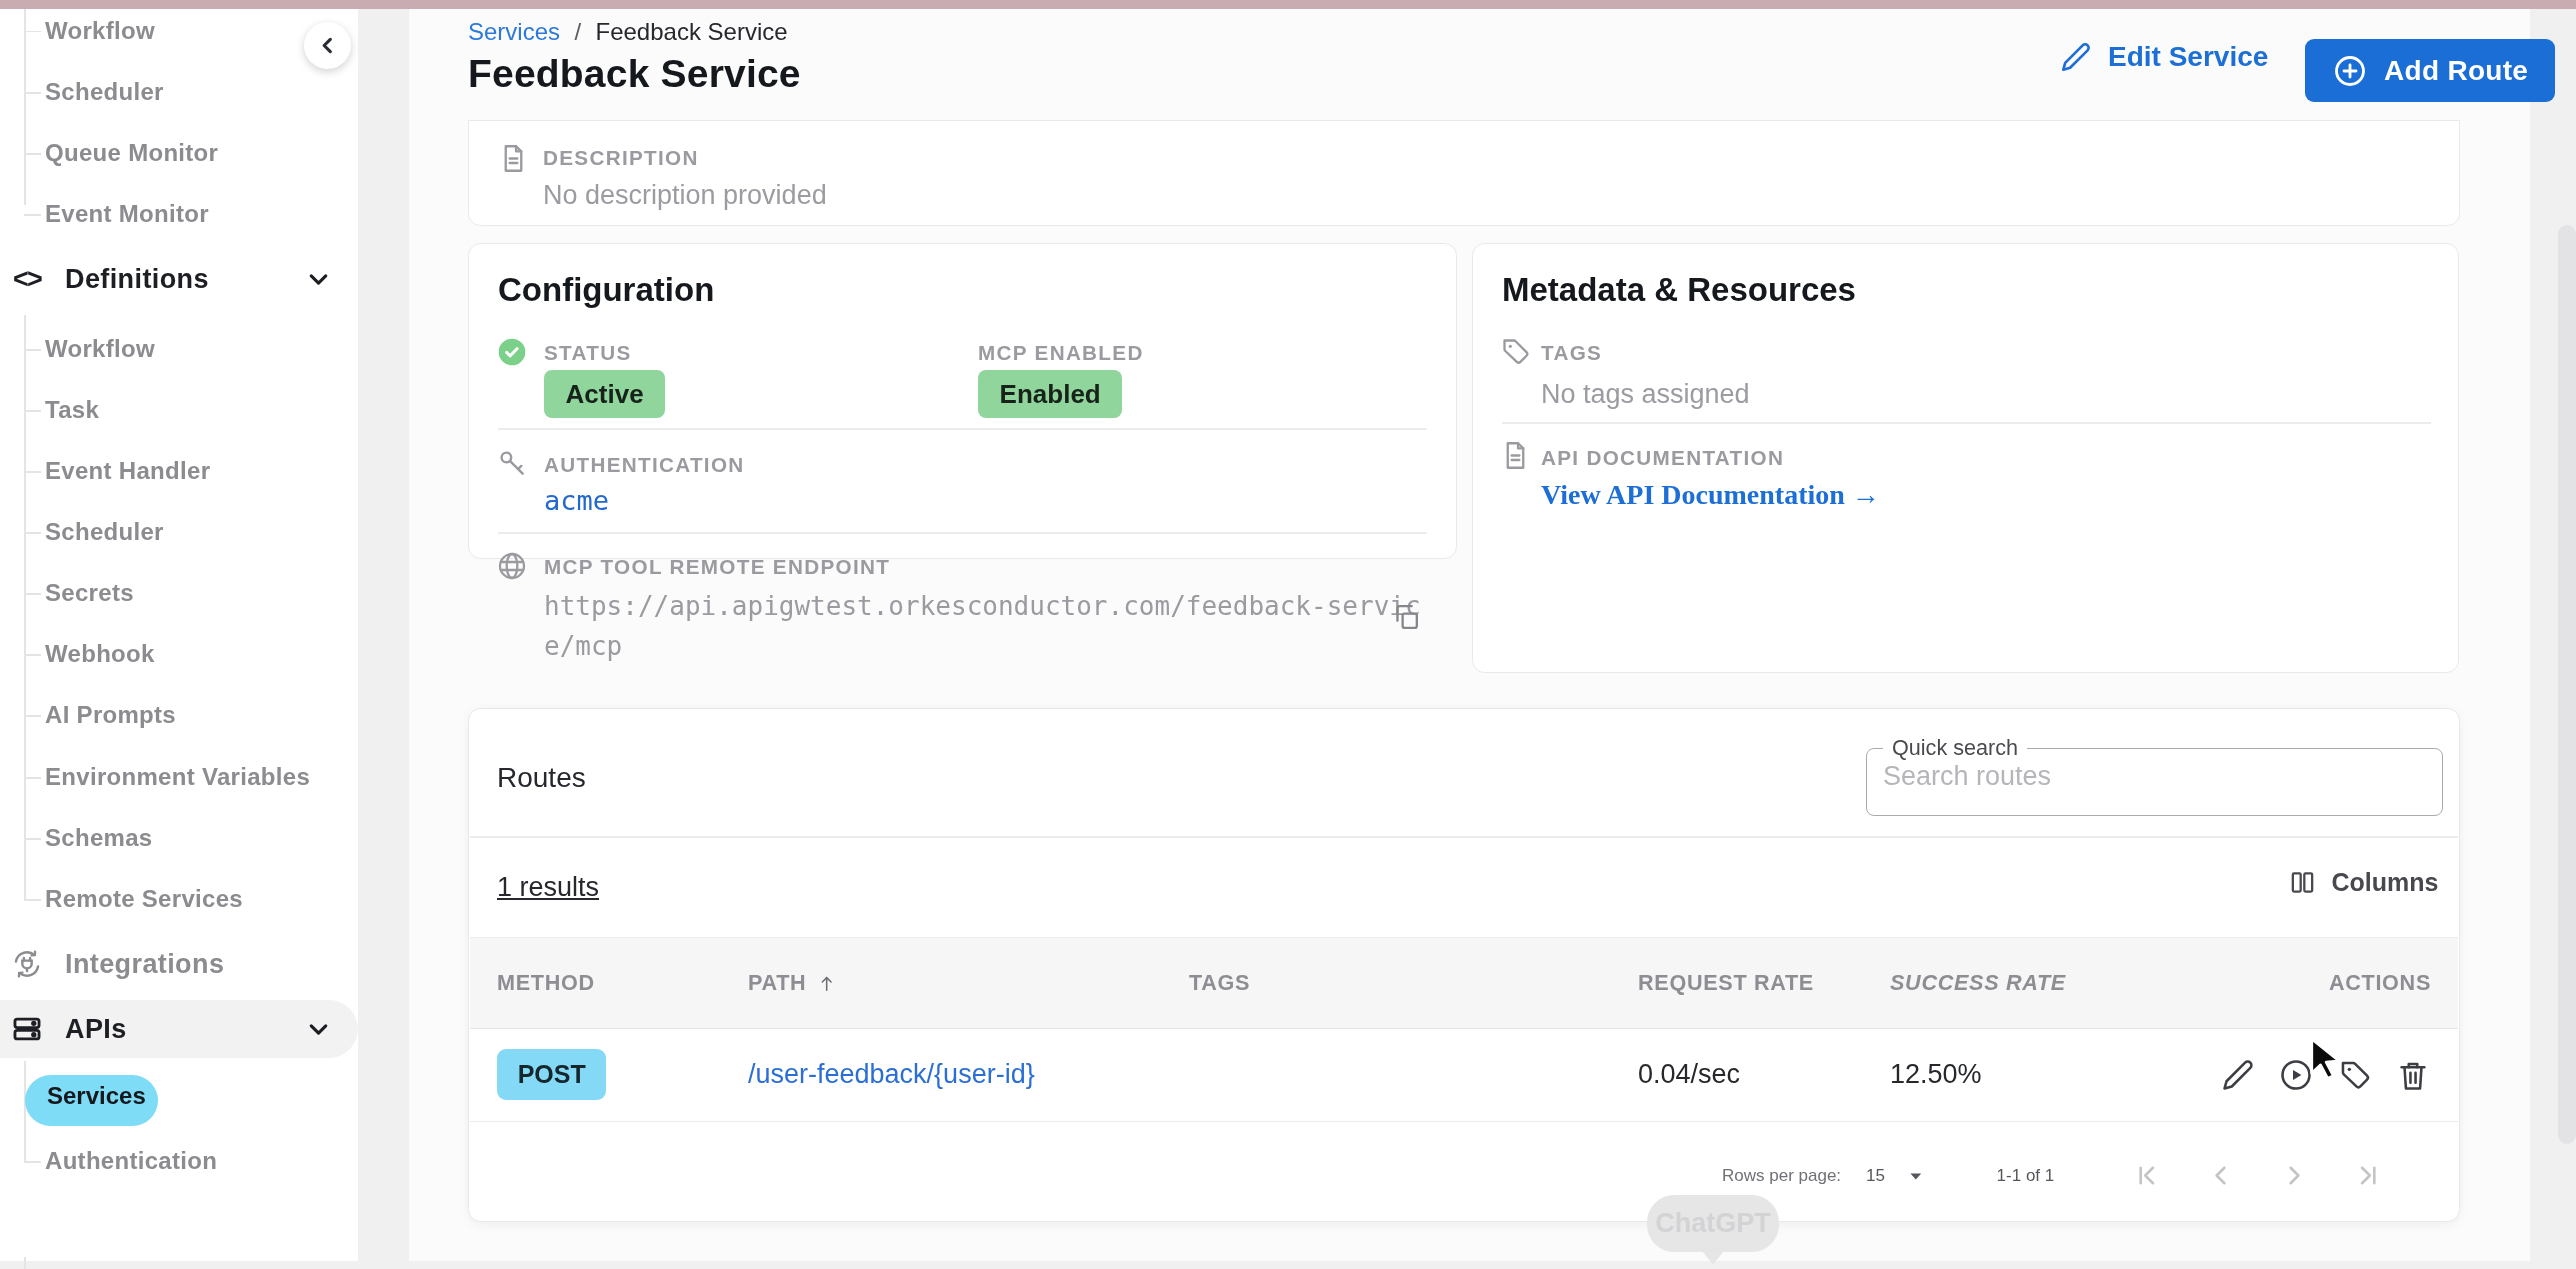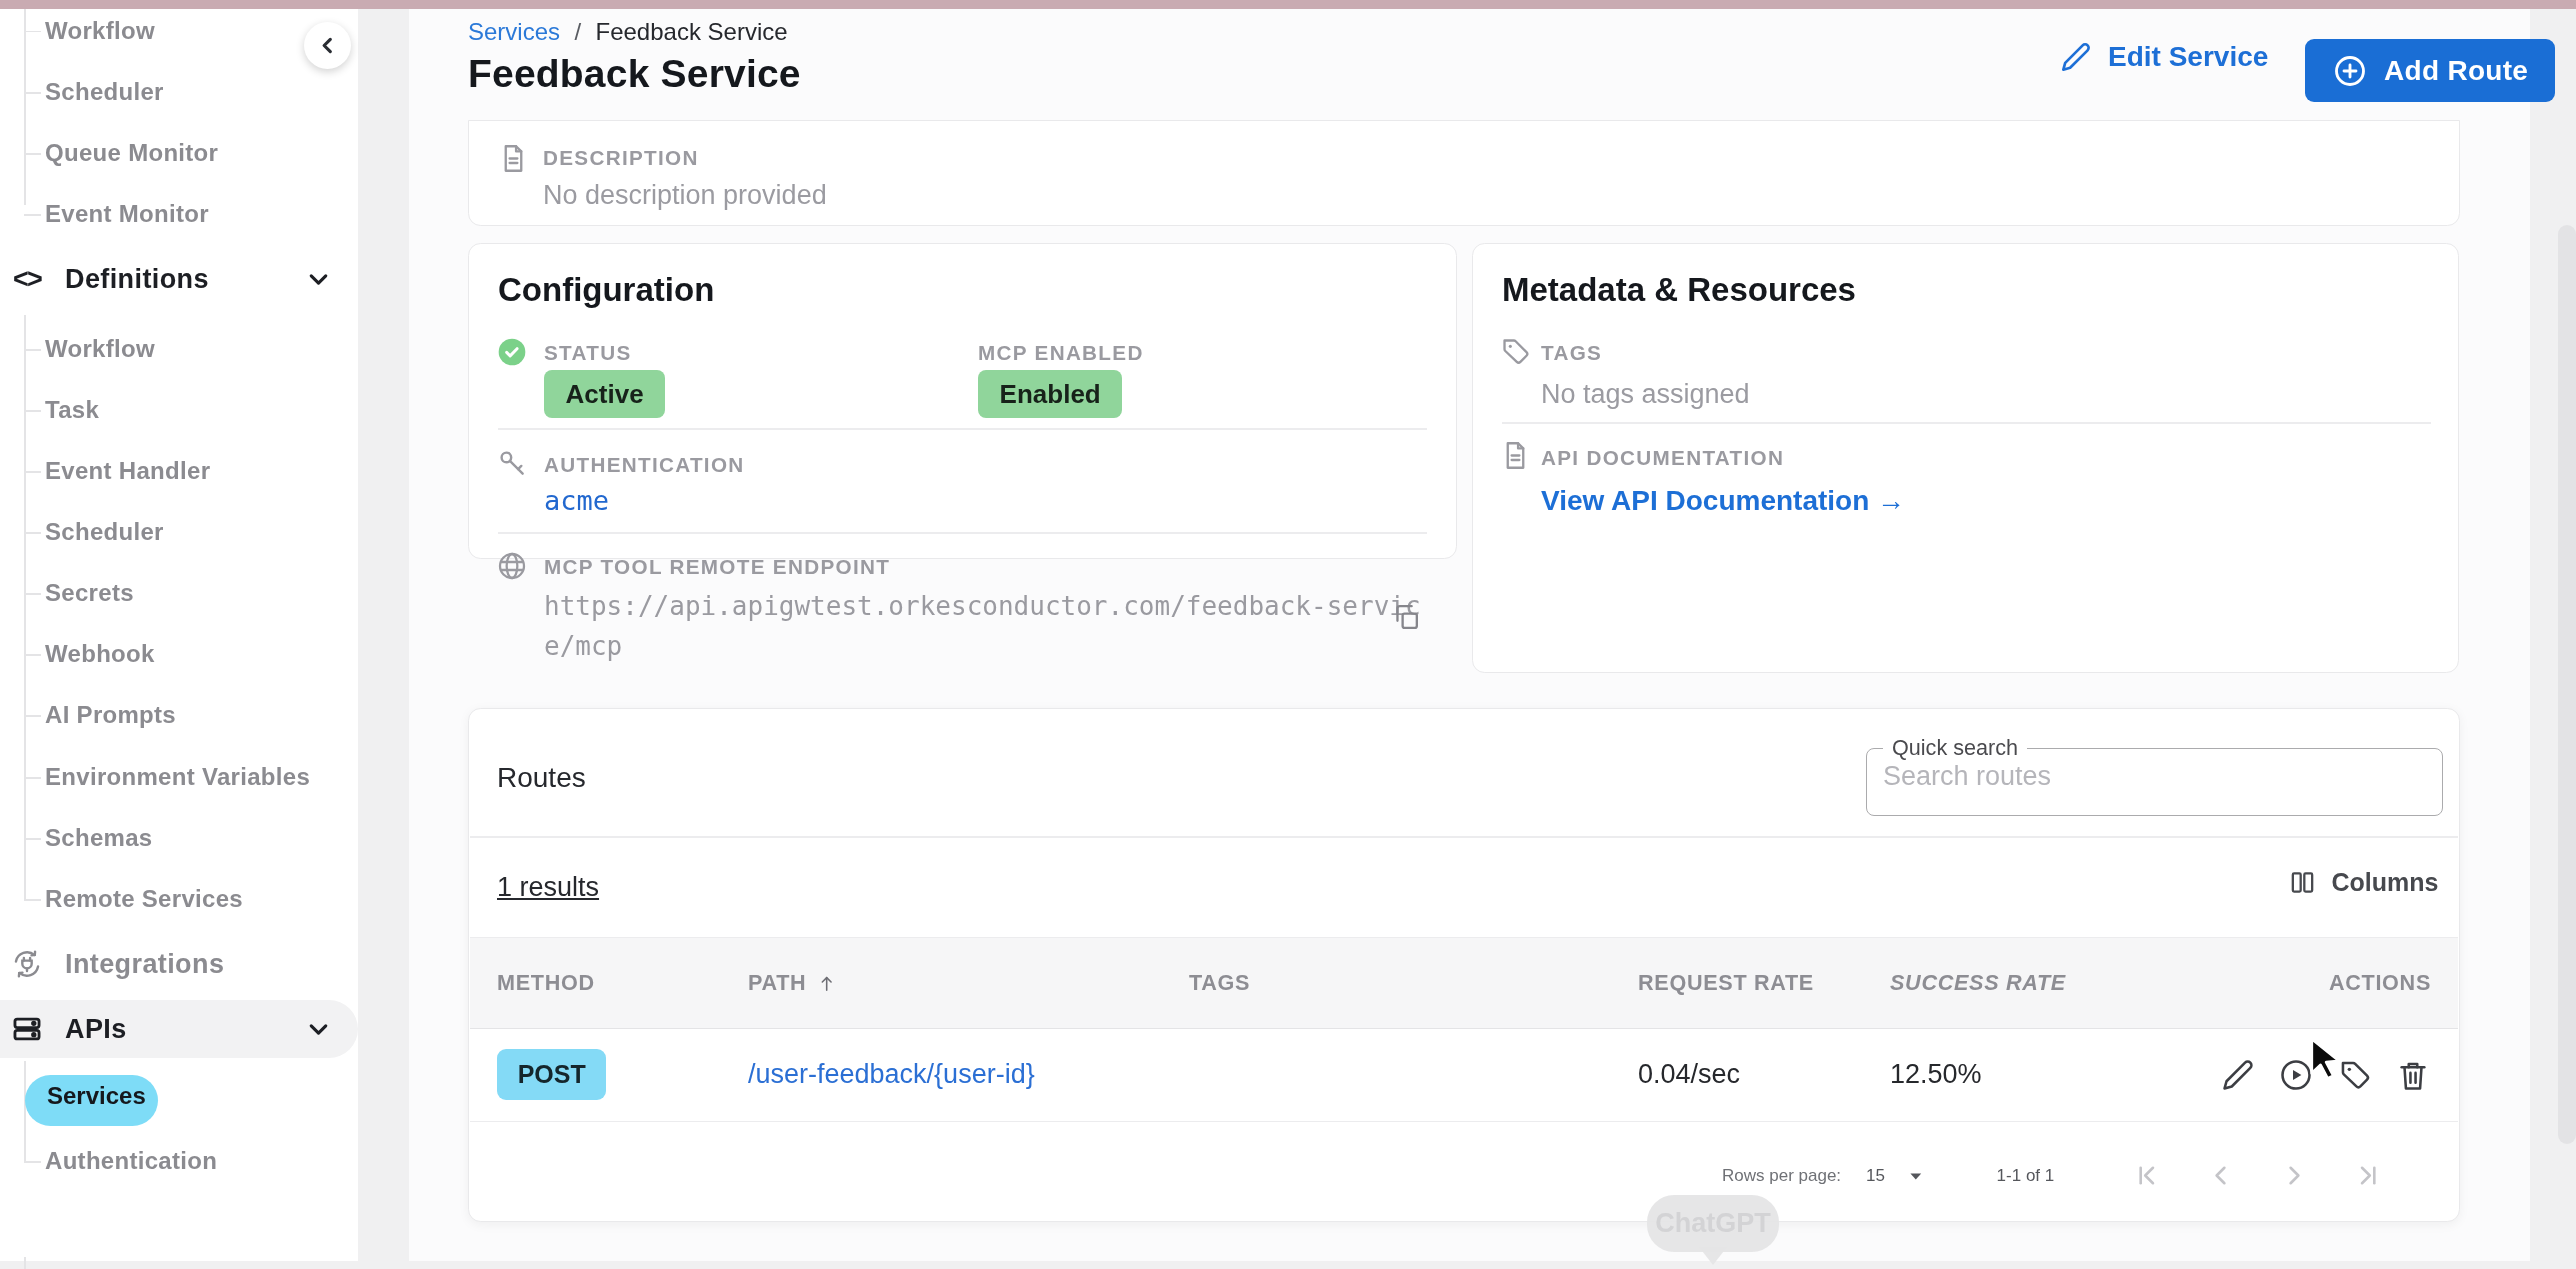--- a/index.html
+++ b/index.html
@@ -296,21 +296,21 @@
     <div class="divider" style="left:29px;top:178px;width:929px;"></div>
 
     <div style="position:absolute;left:27px;top:196px;color:#9a9aa0;">
       <svg width="31" height="31" viewBox="0 0 24 24" fill="none" stroke="currentColor" stroke-width="1.8" stroke-linecap="round" stroke-linejoin="round">
           <path d="M6 2.5h8l4 4V21.5H6z"></path>
           <path d="M14 2.5v4h4"></path>
           <path d="M9 12h6M9 15.5h6"></path>
         </svg>
     </div>
     <div class="field-label" style="position:absolute;left:68px;top:202px;">API DOCUMENTATION</div>
-    <div class="doc-link" style="position:absolute;left:68px;top:241px;">View API Documentation →</div>
+    <div class="doc-link" style="position:absolute;left:68px;top:235px;font-family:Liberation Serif, serif;">View API Documentation →</div>
   </section>
 
   <section class="card routes-card"></section>
 
   <div class="routes-title">Routes</div>
 
   <fieldset class="qsearch">
     <legend>Quick search</legend>
     <input type="text" placeholder="Search routes" style="">
   </fieldset>

